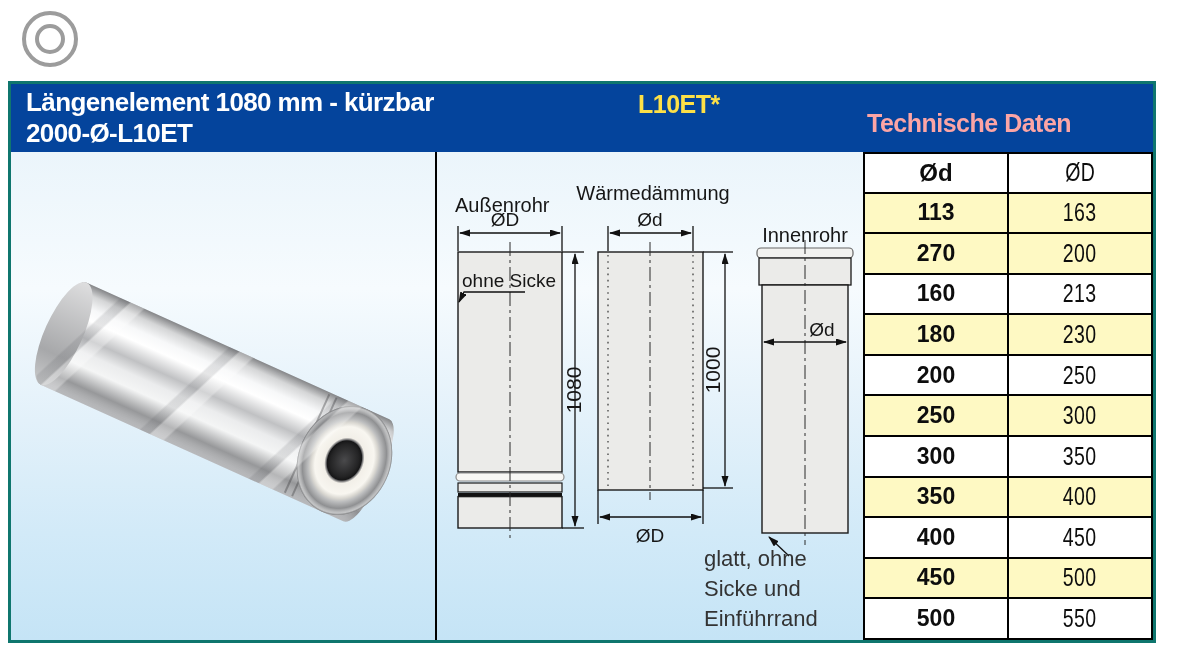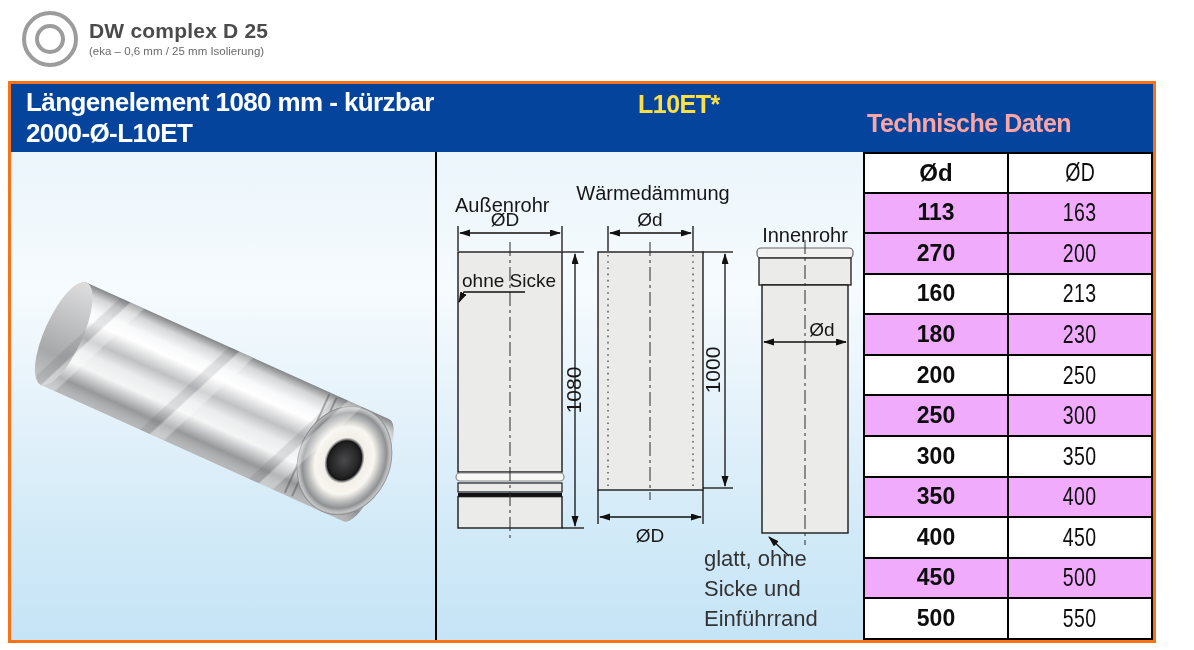--- a/index.html
+++ b/index.html
@@ -14,21 +14,21 @@
   .logo{position:absolute;left:22px;top:11px;width:56px;height:56px;
     border:4px solid #9c9c9c;border-radius:50%;box-sizing:border-box;}
   .logo .inner{position:absolute;left:50%;top:50%;transform:translate(-50%,-50%);
     width:30px;height:30px;border:4px solid #9c9c9c;border-radius:50%;box-sizing:border-box;}
   .brand-text{position:absolute;left:89px;top:19px;}
   .brand-name{font-size:21px;font-weight:bold;color:#4b4b4b;letter-spacing:.2px;}
   .brand-sub{font-size:11.5px;color:#6b6b6b;margin-top:2px;}
 
   
   .sheet{position:absolute;left:8px;top:81px;width:1148px;height:562px;
-    border:3px solid #f97316;box-sizing:border-box;}
+    border:3px solid #0f766e;box-sizing:border-box;}
   .bar{position:relative;width:100%;height:68px;background:#04449c;}
   .bar-title{position:absolute;left:15px;top:3px;color:#fff;font-weight:bold;
     font-size:26px;line-height:31px;letter-spacing:-.6px;}
   .bar-code{position:absolute;left:627px;top:6px;color:#fde047;font-weight:bold;
     font-size:25px;letter-spacing:-.5px;}
   .bar-tabletitle{position:absolute;left:856px;top:25px;color:#fca5a5;font-weight:bold;
     font-size:25px;letter-spacing:-.5px;}
 
   .content{position:relative;width:100%;height:488px;
     background:linear-gradient(180deg,#ebf5fb 0%,#f6fbfe 28%,#e3f1fa 55%,#d2eaf8 78%,#c5e4f6 100%);}
@@ -65,36 +65,32 @@
   .dw-dim{font-size:19px;fill:#161616;}
   .dw-len{font-size:21px;fill:#161616;}
   .dw-note{font-size:22px;fill:#333;}
 
   
   .ttable{position:absolute;left:852px;top:0;width:290px;height:488px;
     border-collapse:collapse;table-layout:fixed;background:#fff;}
   .ttable th,.ttable td{border:2.4px solid #000;text-align:center;vertical-align:middle;
     padding:0;color:#0d0d0d;height:37.5px;}
   .ttable th{background:#fff;}
-  .ttable tr.alt td{background:#f0abfc;}
+  .ttable tr.alt td{background:#fef9c3;}
   .b{font-weight:bold;font-size:23px;}
   .hb{font-weight:bold;font-size:24px;}
   .cond{display:inline-block;transform:scaleX(.78);transform-origin:center;
     font-size:25px;font-weight:400;letter-spacing:.5px;}
 </style>
 </head>
 <body>
 
 <div class="brand">
   <div class="logo">
     <div class="inner"></div>
-  </div>
-  <div class="brand-text">
-    <div class="brand-name">DW complex D 25</div>
-    <div class="brand-sub">(eka – 0,6 mm / 25 mm Isolierung)</div>
   </div>
 </div>
 
 <div class="sheet">
 
   <div class="bar">
     <div class="bar-title">
       <div>Längenelement 1080 mm - kürzbar</div>
       <div>2000-Ø-L10ET</div>
     </div>

